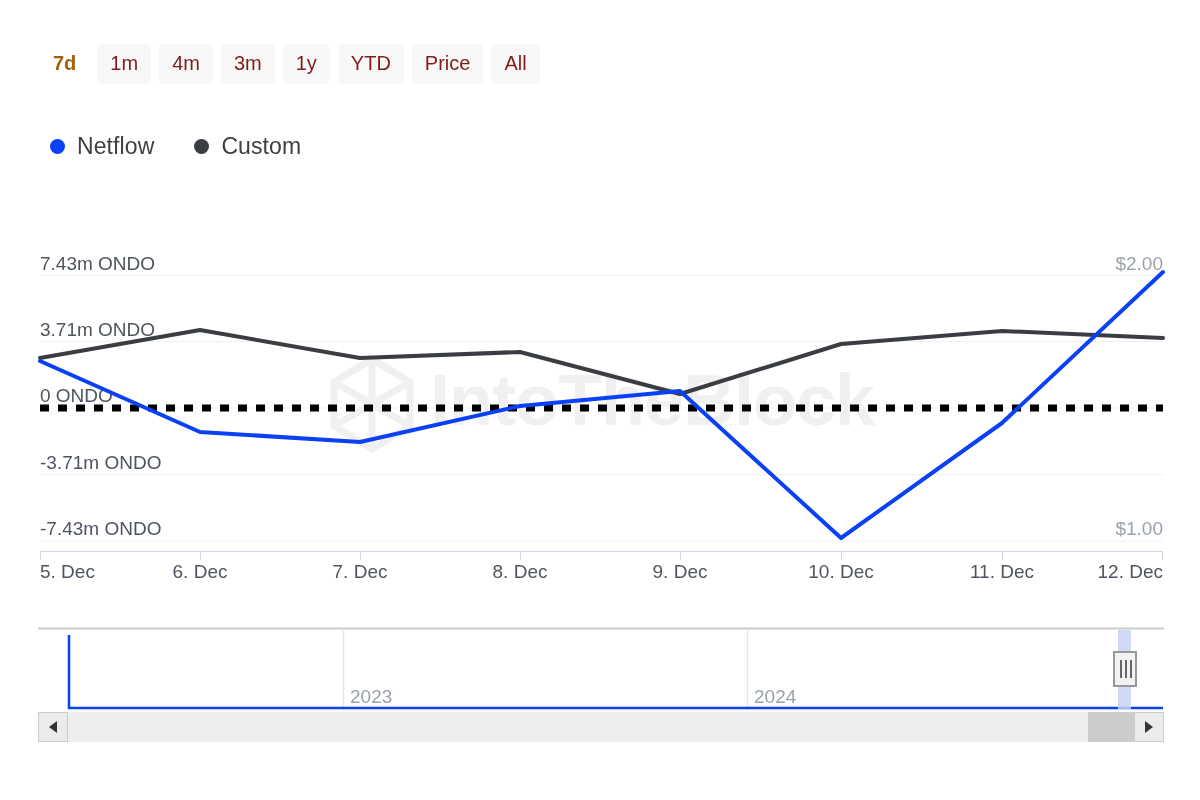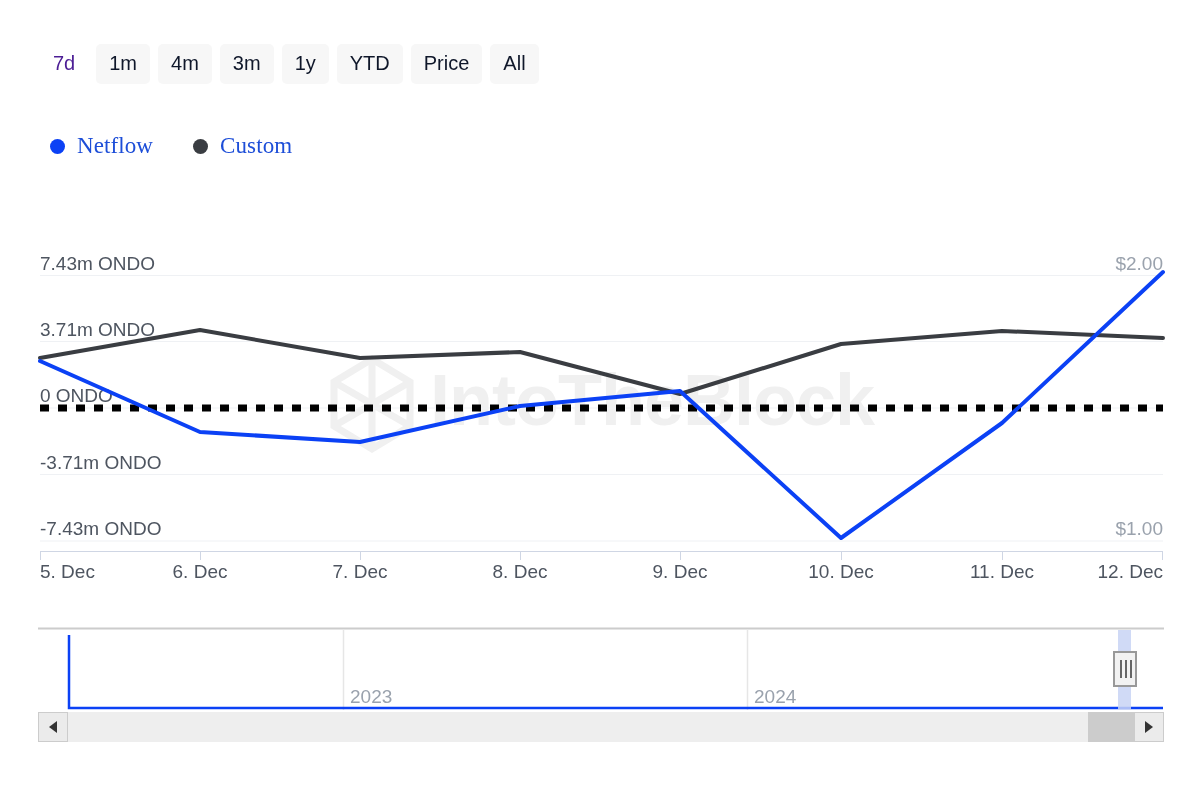--- a/index.html
+++ b/index.html
@@ -22,32 +22,32 @@
     left: 40px;
     top: 44px;
     display: flex;
     align-items: center;
     gap: 8px;
   }
   .range-btn {
     font-family: "Liberation Sans", sans-serif;
     font-size: 20px;
     line-height: 1;
-    color: #0f172a;
+    color: #7f1d1d;
     background: #f7f7f7;
     border: none;
     border-radius: 5px;
     padding: 9px 13px 11px 13px;
     cursor: pointer;
     white-space: nowrap;
   }
   .range-btn.is-selected {
     background: transparent;
-    font-weight: normal;
-    color: #4c1d95;
+    font-weight: bold;
+    color: #a16207;
   }
 
   
   #legend {
     position: absolute;
     left: 50px;
     top: 133px;
     display: flex;
     align-items: center;
     gap: 40px;
@@ -59,23 +59,22 @@
     cursor: pointer;
   }
   .legend-marker {
     width: 15px;
     height: 15px;
     border-radius: 50%;
     flex: 0 0 auto;
   }
   .legend-label {
     font-size: 23px;
-    color: #1d4ed8;
+    color: #404040;
     letter-spacing: 0.1px;
-    font-family: Liberation Serif, serif;
   }
 
   
   #chart-area {
     position: absolute;
     left: 0;
     top: 0;
     width: 1200px;
     height: 800px;
     pointer-events: none;

